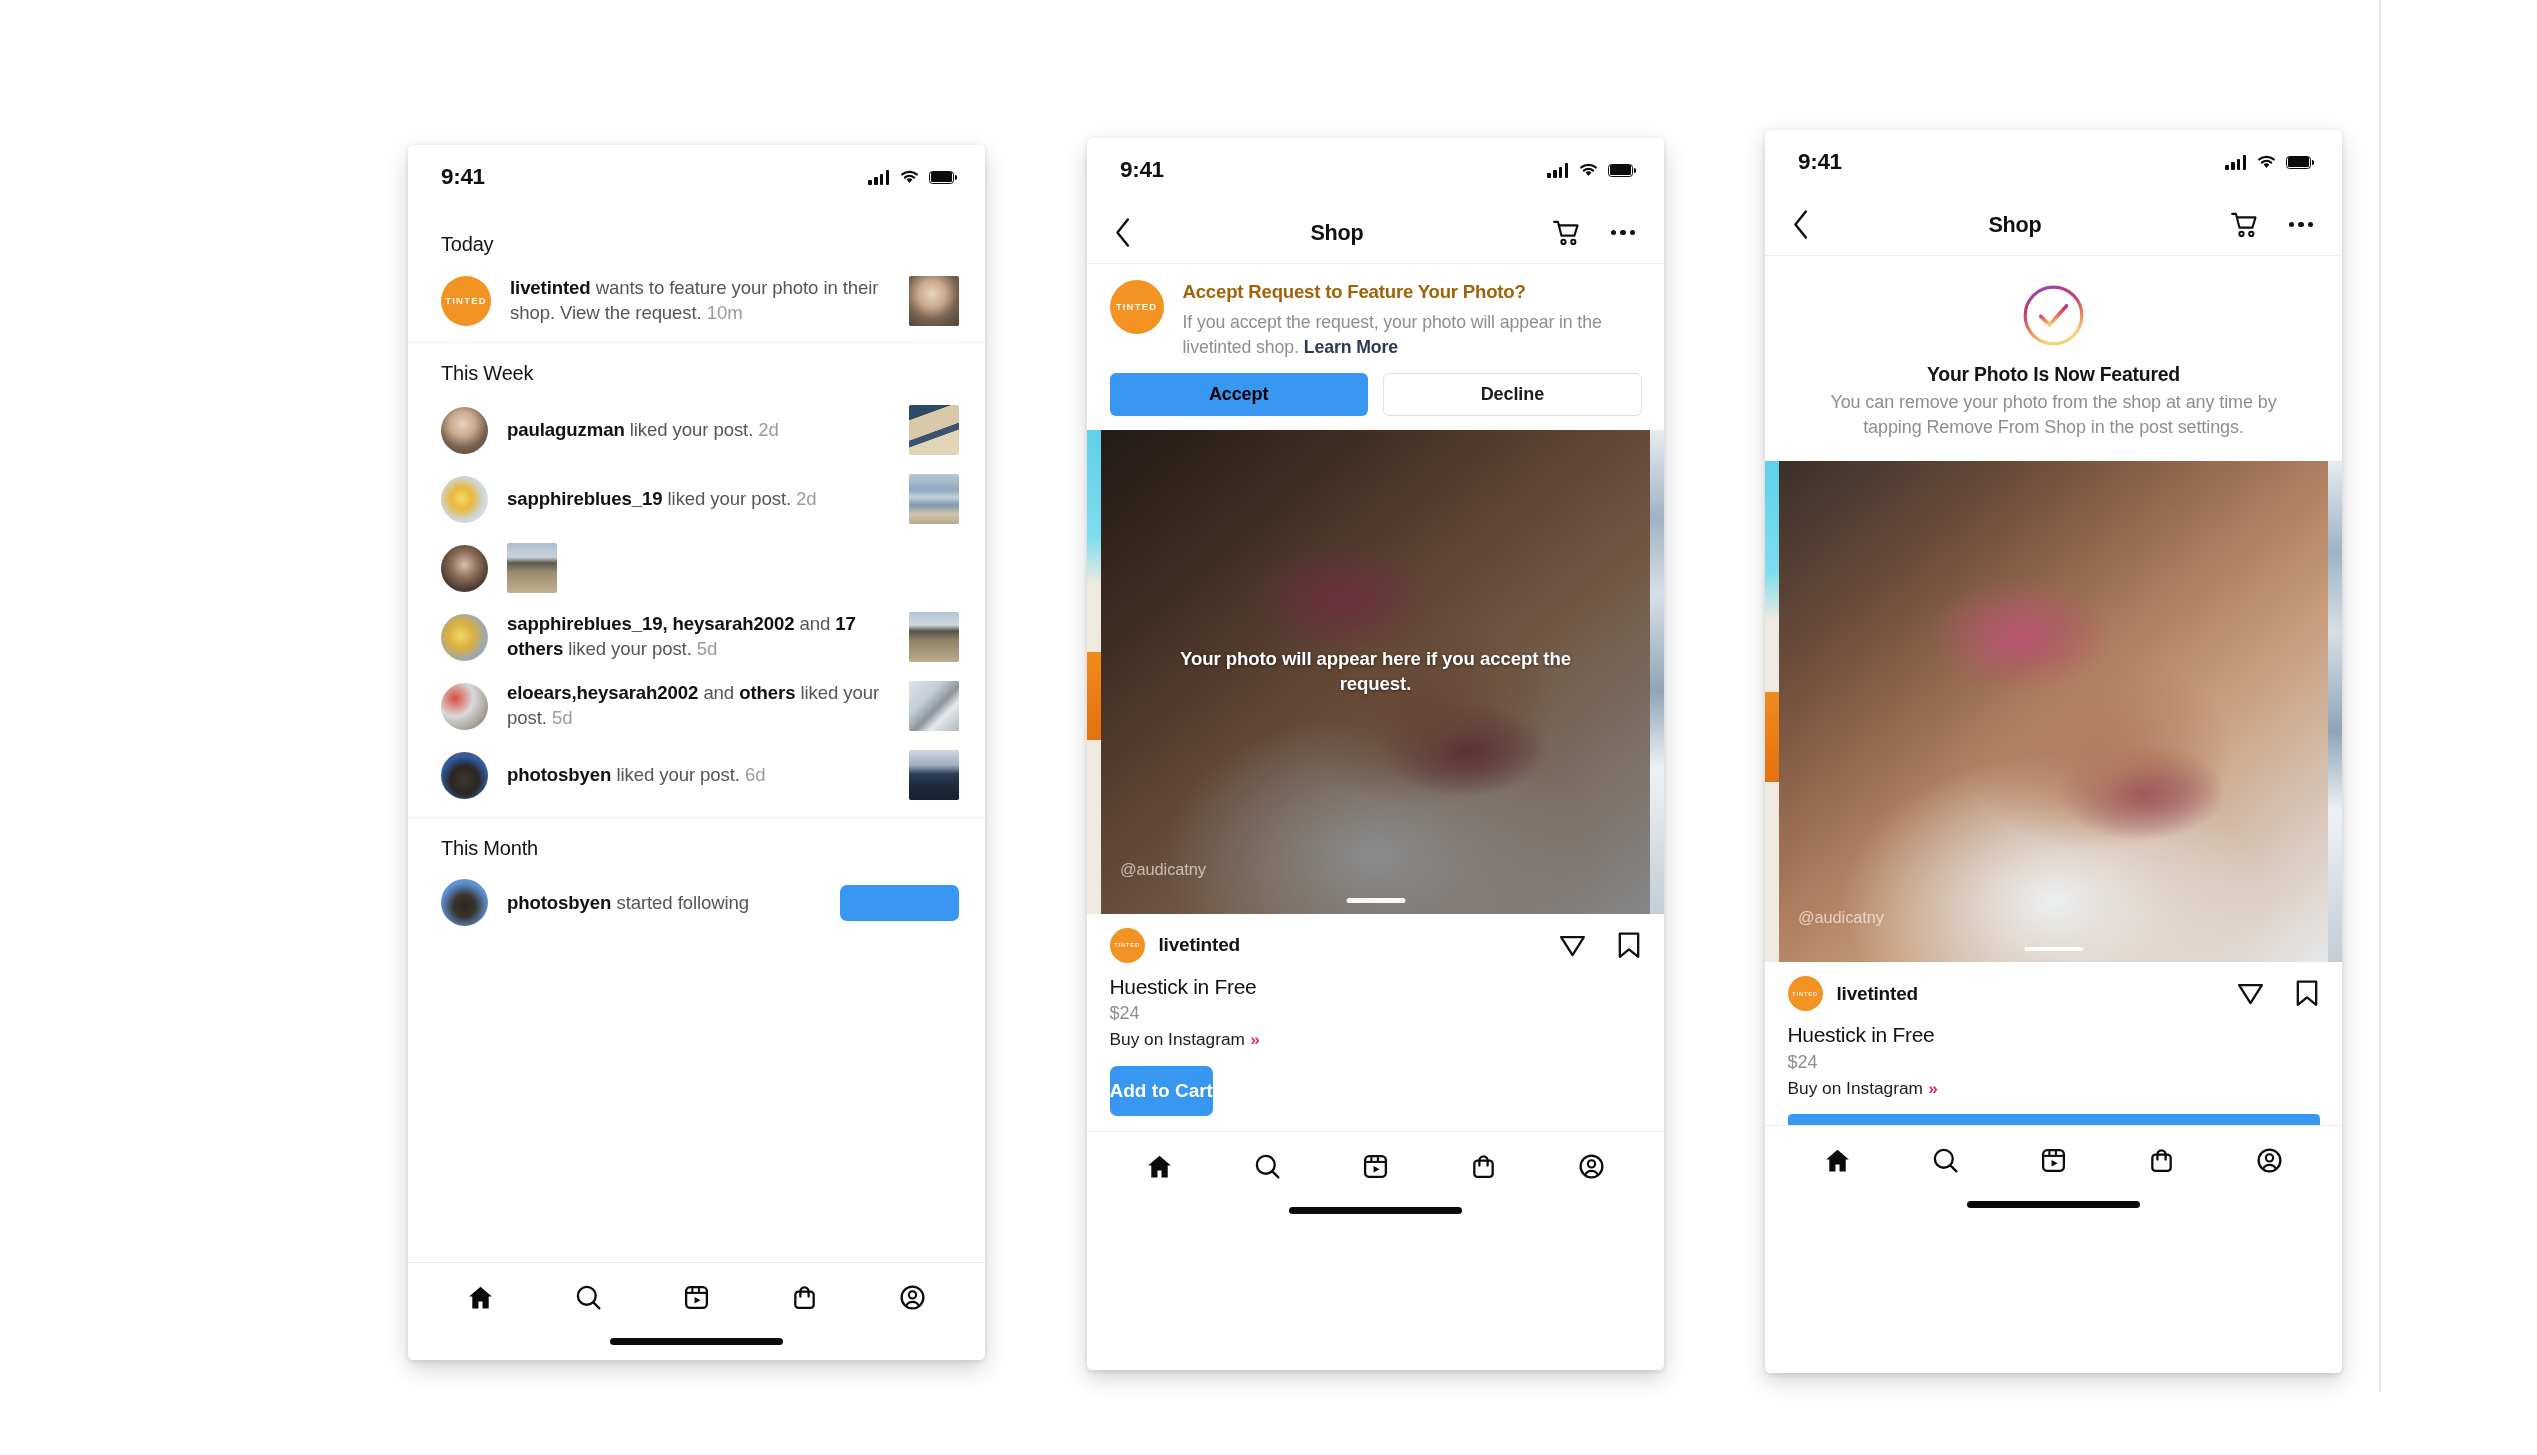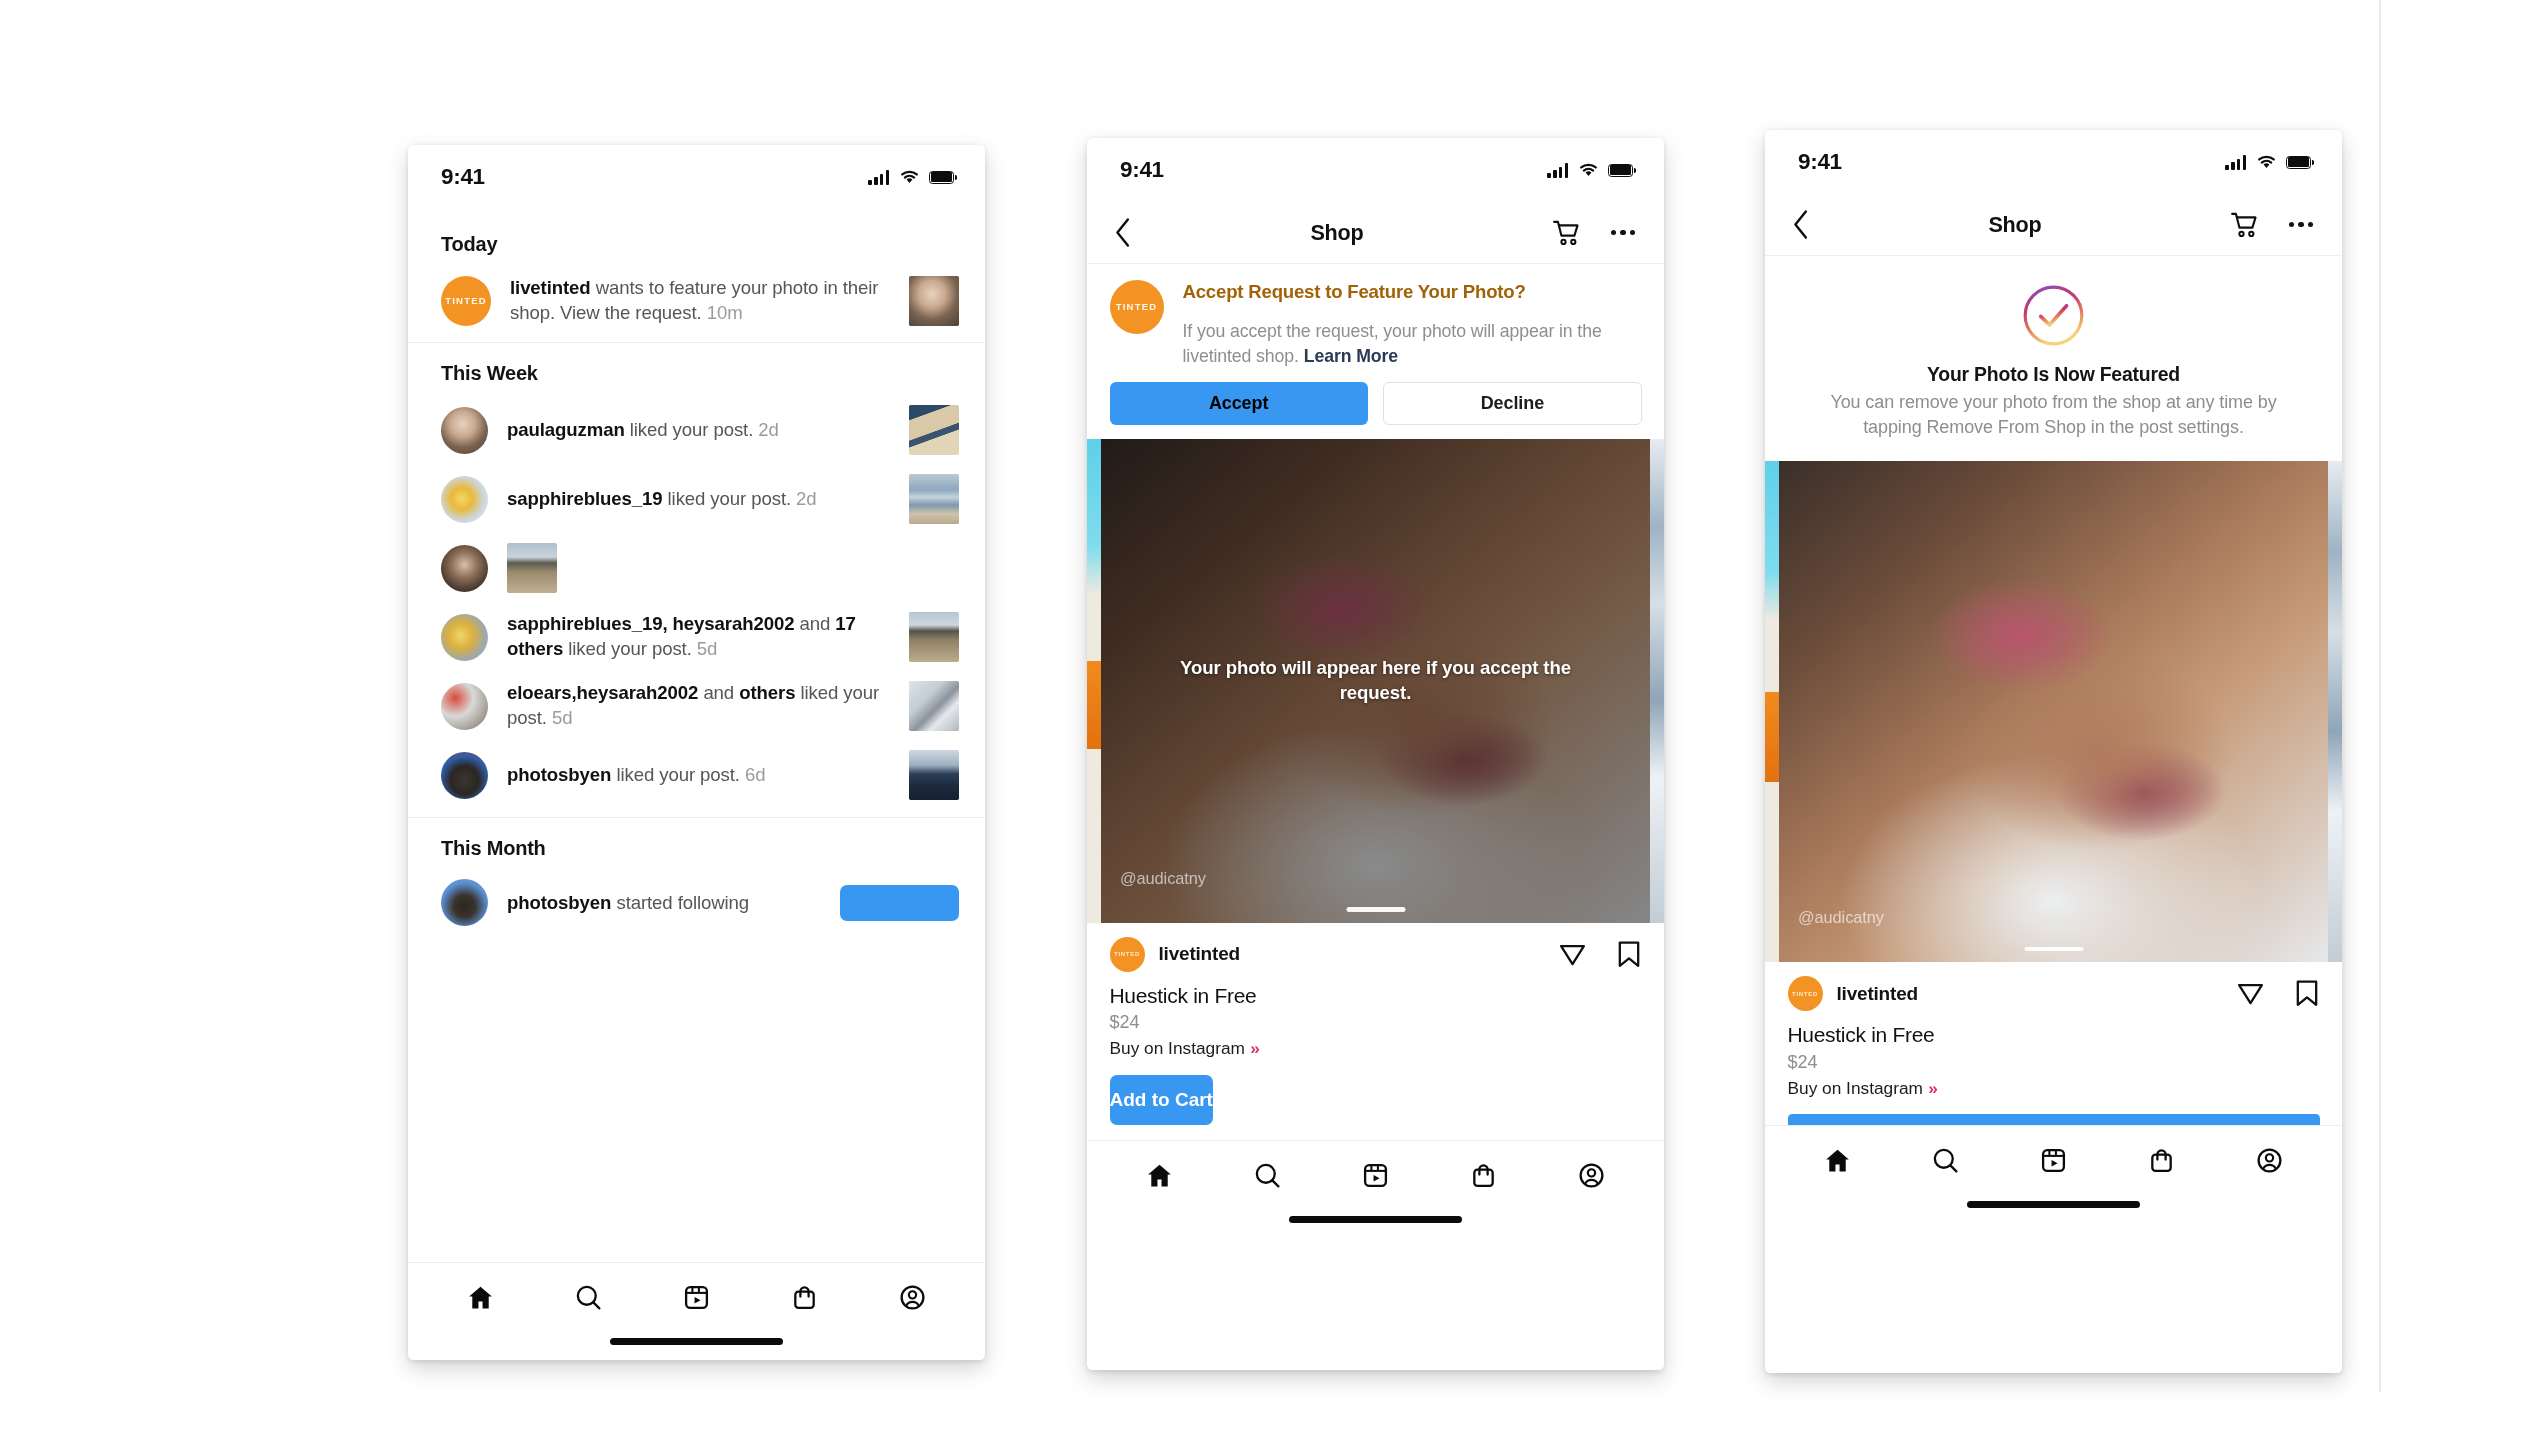--- a/index.html
+++ b/index.html
@@ -49,21 +49,21 @@
   .batt::after { content:""; position:absolute; left:0.9px; top:0.9px; bottom:0.9px; right:0.9px; background:#0d0d0d; border-radius:1.3px;}
   .batt::before { content:""; position:absolute; right:-4.3px; top:3.5px; width:2.2px; height:5.2px; background:#0d0d0d; border-radius:0 1.7px 1.7px 0;}
 
   
   .p1-body { flex: 1 1 auto; overflow: hidden; position: relative; }
   .page-title {
     font-size: 34px; font-weight: 700; color: #111; letter-spacing: -0.5px;
     padding: 5.2px 0 0 33px;
   }
   .sect-head {
-    font-size: 20px; font-weight: 700; color: #131313;
+    font-size: 20px; font-weight: 400; color: #131313;
     padding: 24px 0 10.4px 33px; letter-spacing: -0.2px;
   }
   .sect-head.spaced { padding-top: 19px; }
   .divider { height: 0.9px; background: #efefef; margin: 7px 0 0 0; }
 
   .act-row {
     display: flex; align-items: center; gap: 19px;
     padding: 9.5px 26px 9.5px 33px;
   }
   .av { width: 50px; height: 50px; border-radius: 50%; flex: 0 0 50px; overflow: hidden; }
@@ -132,21 +132,21 @@
   .dots i { width: 5.2px; height: 5.2px; border-radius: 50%; background: #131313; display: block; }
 
   
   .req {
     flex: 0 0 auto; padding: 15.6px 22.5px 14px 22.5px;
   }
   .req-top { display: flex; gap: 19px; align-items: flex-start; }
   .req-av { width: 54px; height: 54px; flex: 0 0 54px; border-radius: 50%; }
   .req-texts { flex: 1 1 auto; padding-top: 1.7px; }
   .req-title { font-size: 18.6px; font-weight: 700; color: #a16207; letter-spacing: -0.2px; }
-  .req-sub { font-size: 17.7px; line-height: 1.37; color: #8e8e8e; margin-top: 16px; letter-spacing: -0.1px; }
+  .req-sub { font-size: 17.7px; line-height: 1.37; color: #8e8e8e; margin-top: 7px; letter-spacing: -0.1px; }
   .req-sub .learn { color: #2b3a55; font-weight: 700; }
   .req-actions { display: flex; gap: 15.6px; margin-top: 14px; }
   .btn {
     flex: 1 1 0; height: 43px; border-radius: 6px;
     font-size: 18px; font-weight: 700; letter-spacing: -0.1px;
     display: flex; align-items: center; justify-content: center;
     border: 0.9px solid transparent; cursor: pointer;
   }
   .btn-primary { background: #3897F0; color: #000000; }
   .btn-ghost { background: #fff; color: #1c1c1c; border-color: #e1e1e1; }

